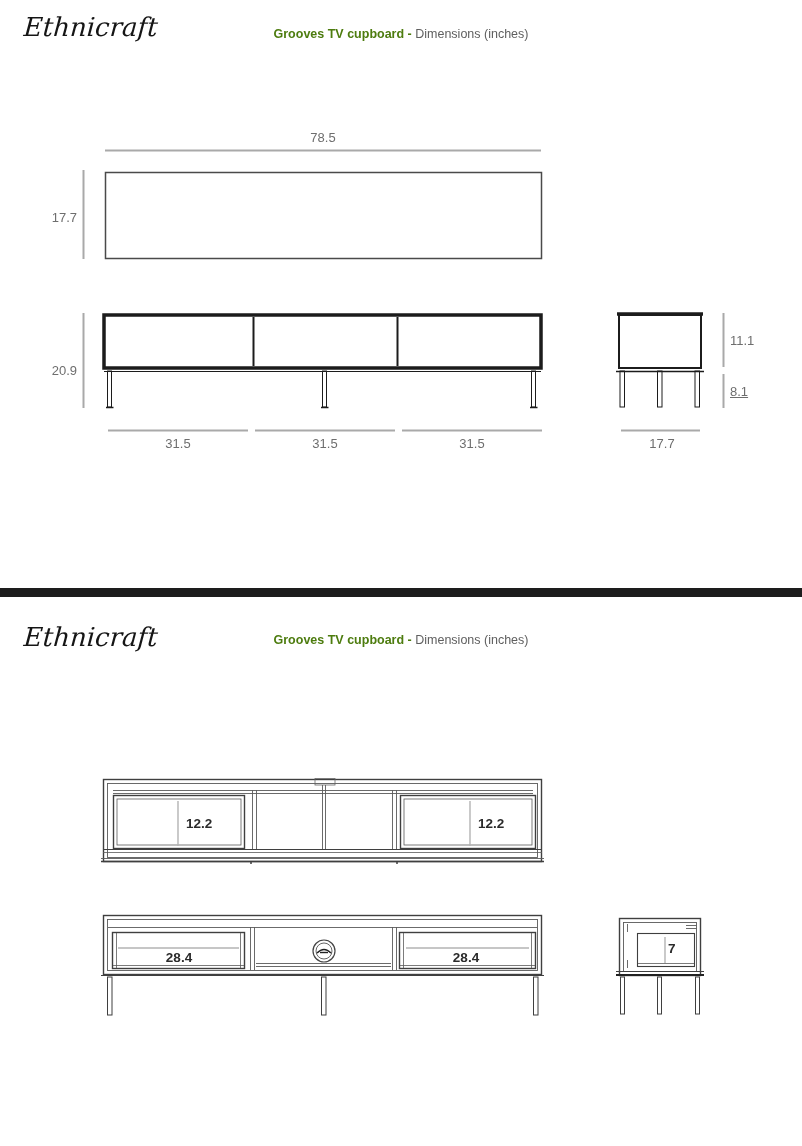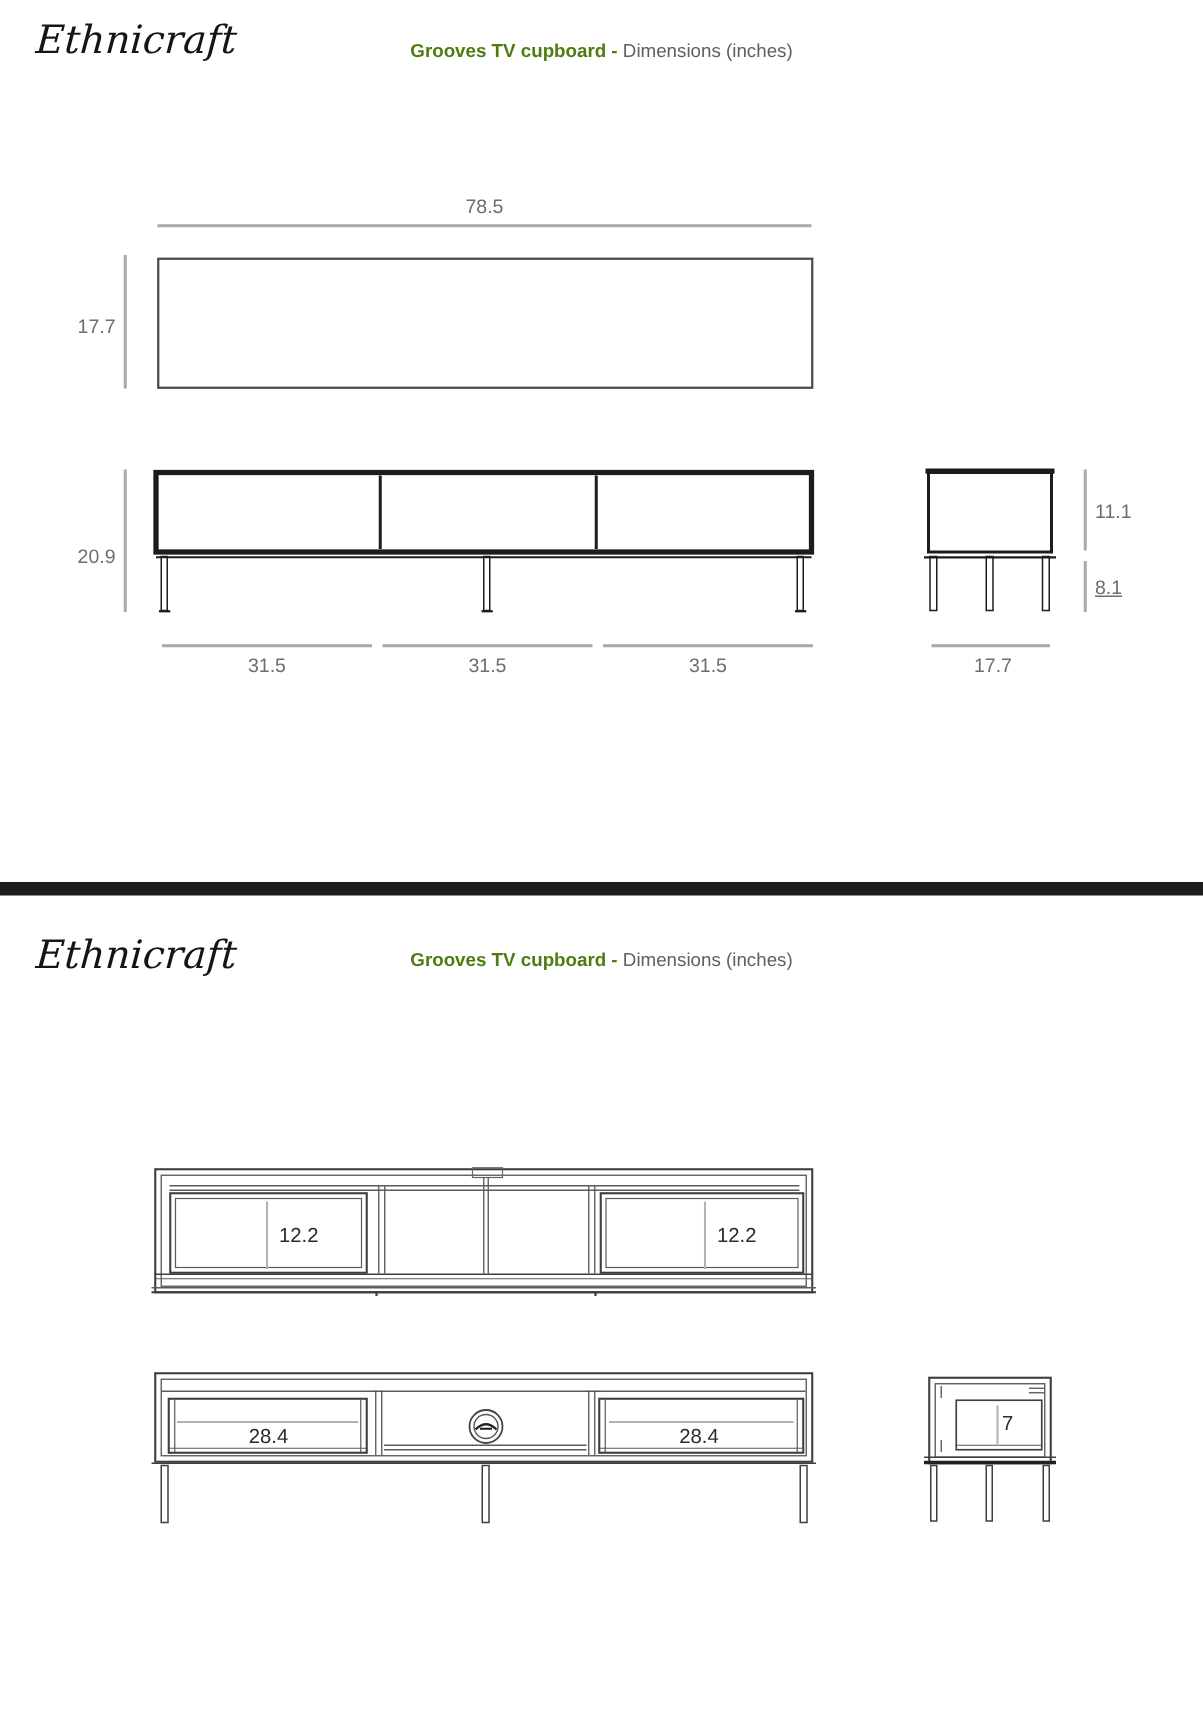--- a/index.html
+++ b/index.html
@@ -11,21 +11,21 @@
     position:absolute;left:24px;font-family:"DejaVu Serif",serif;
     font-style:italic;font-size:26px;color:#151515;letter-spacing:0px;
     transform:skewX(-4deg);white-space:nowrap;
   }
   .title{
     position:absolute;left:201px;width:400px;text-align:center;
     font-size:12.5px;color:#5f5f5f;white-space:nowrap;
   }
   .title b{color:#4d7c0f;font-weight:bold;}
   .dim1{position:absolute;font-size:13px;color:#6e6e6e;white-space:nowrap;}
-  .dim2{position:absolute;font-size:13.5px;color:#2b2b2b;white-space:nowrap;}
+  .dim2{position:absolute;font-size:13.5px;color:#2b2b2b;white-space:nowrap;font-weight:bold;}
   .ctr{text-align:center;}
   .rgt{text-align:right;}
   .divider{position:absolute;left:0;width:802px;height:9px;background:#1d1d1d;}
   #linework{position:absolute;left:0;top:0;}
   #linework line,#linework rect,#linework circle,#linework path{fill:none;}
   .ln-d{stroke:#1c1c1c;}
   .ln-c{stroke:#3f3f3f;}
   .ln-c2{stroke:#5a5a5a;}
   .ln-g{stroke:#a9a9a9;}
   .ln-a{stroke:#b3b3b3;}

